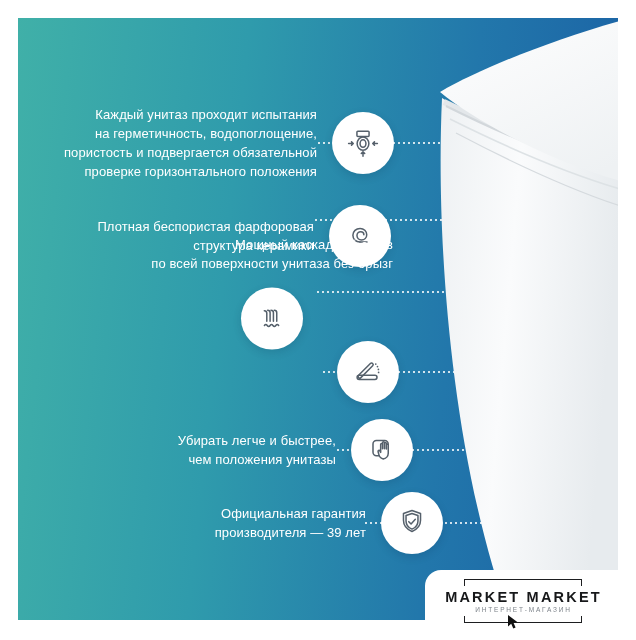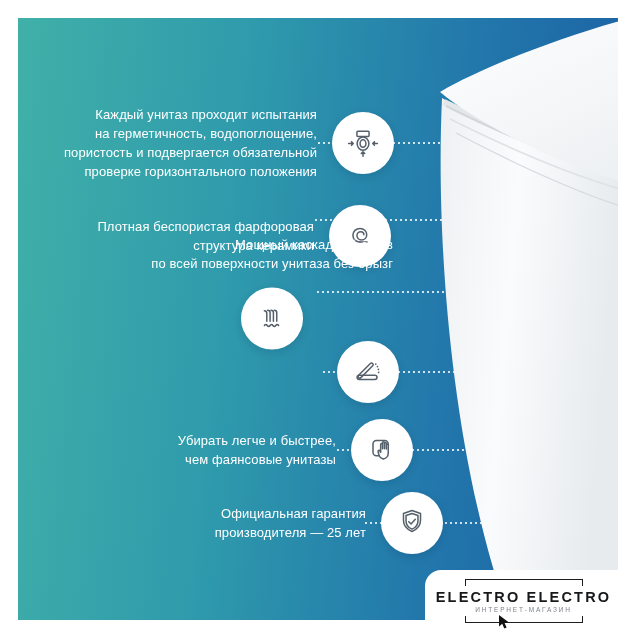--- a/index.html
+++ b/index.html
@@ -134,46 +134,46 @@
           <circle cx="29" cy="13.3" r="0.9"></circle>
           <circle cx="30" cy="16.3" r="0.9"></circle>
           <circle cx="30.2" cy="19.4" r="0.9"></circle>
         </g>
       </svg>
     </div>
   </div>
 
   <div class="feature" style="top:432px;right:205px;">
     <div class="feature-text">Убирать легче и быстрее,
-чем фаянсовые унитазы</div>
+чем положения унитазы</div>
     <div class="icon-circle">
       <svg width="36" height="36" viewBox="0 0 38 38" class="ic">
         <rect x="9.5" y="9" width="16" height="16" rx="3.6"></rect>
         <path fill="#ffffff" d="M20.6 28.4 c-2.5-0.4-4.3-2-4.9-4.5 l-0.8-3.1 c-0.2-0.8 0.3-1.4 1-1.4 0.5 0 0.9 0.3 1.1 0.8 l0.6 1.3 V13.2 c0-0.6 0.45-1 1-1 s1 0.4 1 1 v4.6 V11.2 c0-0.6 0.45-1 1-1 s1 0.4 1 1 v6.6 V12.2 c0-0.6 0.45-1 1-1 s1 0.4 1 1 v5.8 V13.8 c0-0.6 0.45-1 1-1 s1 0.4 1 1 V22.2 c0 3.4-2.3 6-5.6 6.2 Z"></path>
       </svg>
     </div>
   </div>
 
   <div class="feature" style="top:505px;right:175px;">
     <div class="feature-text">Официальная гарантия
-производителя — 25 лет</div>
+производителя — 39 лет</div>
     <div class="icon-circle">
       <svg width="36" height="36" viewBox="0 0 38 38" class="ic">
         <path d="M19 5.8 l9 3.2 v7.2 c0 5.6-3.6 9.6-9 11.7 c-5.4-2.1-9-6.1-9-11.7 v-7.2 Z"></path>
         <path d="M19 8.9 l6.3 2.2 v5.7 c0 4.2-2.6 7.1-6.3 8.7 c-3.7-1.6-6.3-4.5-6.3-8.7 v-5.7 Z"></path>
         <path d="M15.6 17.6 l2.4 2.4 4.5-4.9"></path>
       </svg>
     </div>
   </div>
 
 </div>
 
 <div class="logo-card">
   <div class="logo-inner">
     <div class="bracket bracket-top"></div>
-    <div class="logo-brand">ELECTRO ELECTRO</div>
+    <div class="logo-brand">MARKET MARKET</div>
     <div class="logo-tagline">ИНТЕРНЕТ-МАГАЗИН</div>
     <div class="bracket bracket-bottom"></div>
     <svg class="logo-cursor" width="13" height="15" viewBox="0 0 13 15">
       <path d="M1 0 L1 11.5 L4.2 8.7 L6.3 13.6 L8.6 12.6 L6.5 7.8 L10.6 7.2 Z" fill="#111111"></path>
     </svg>
   </div>
 </div>
 
 </body></html>

